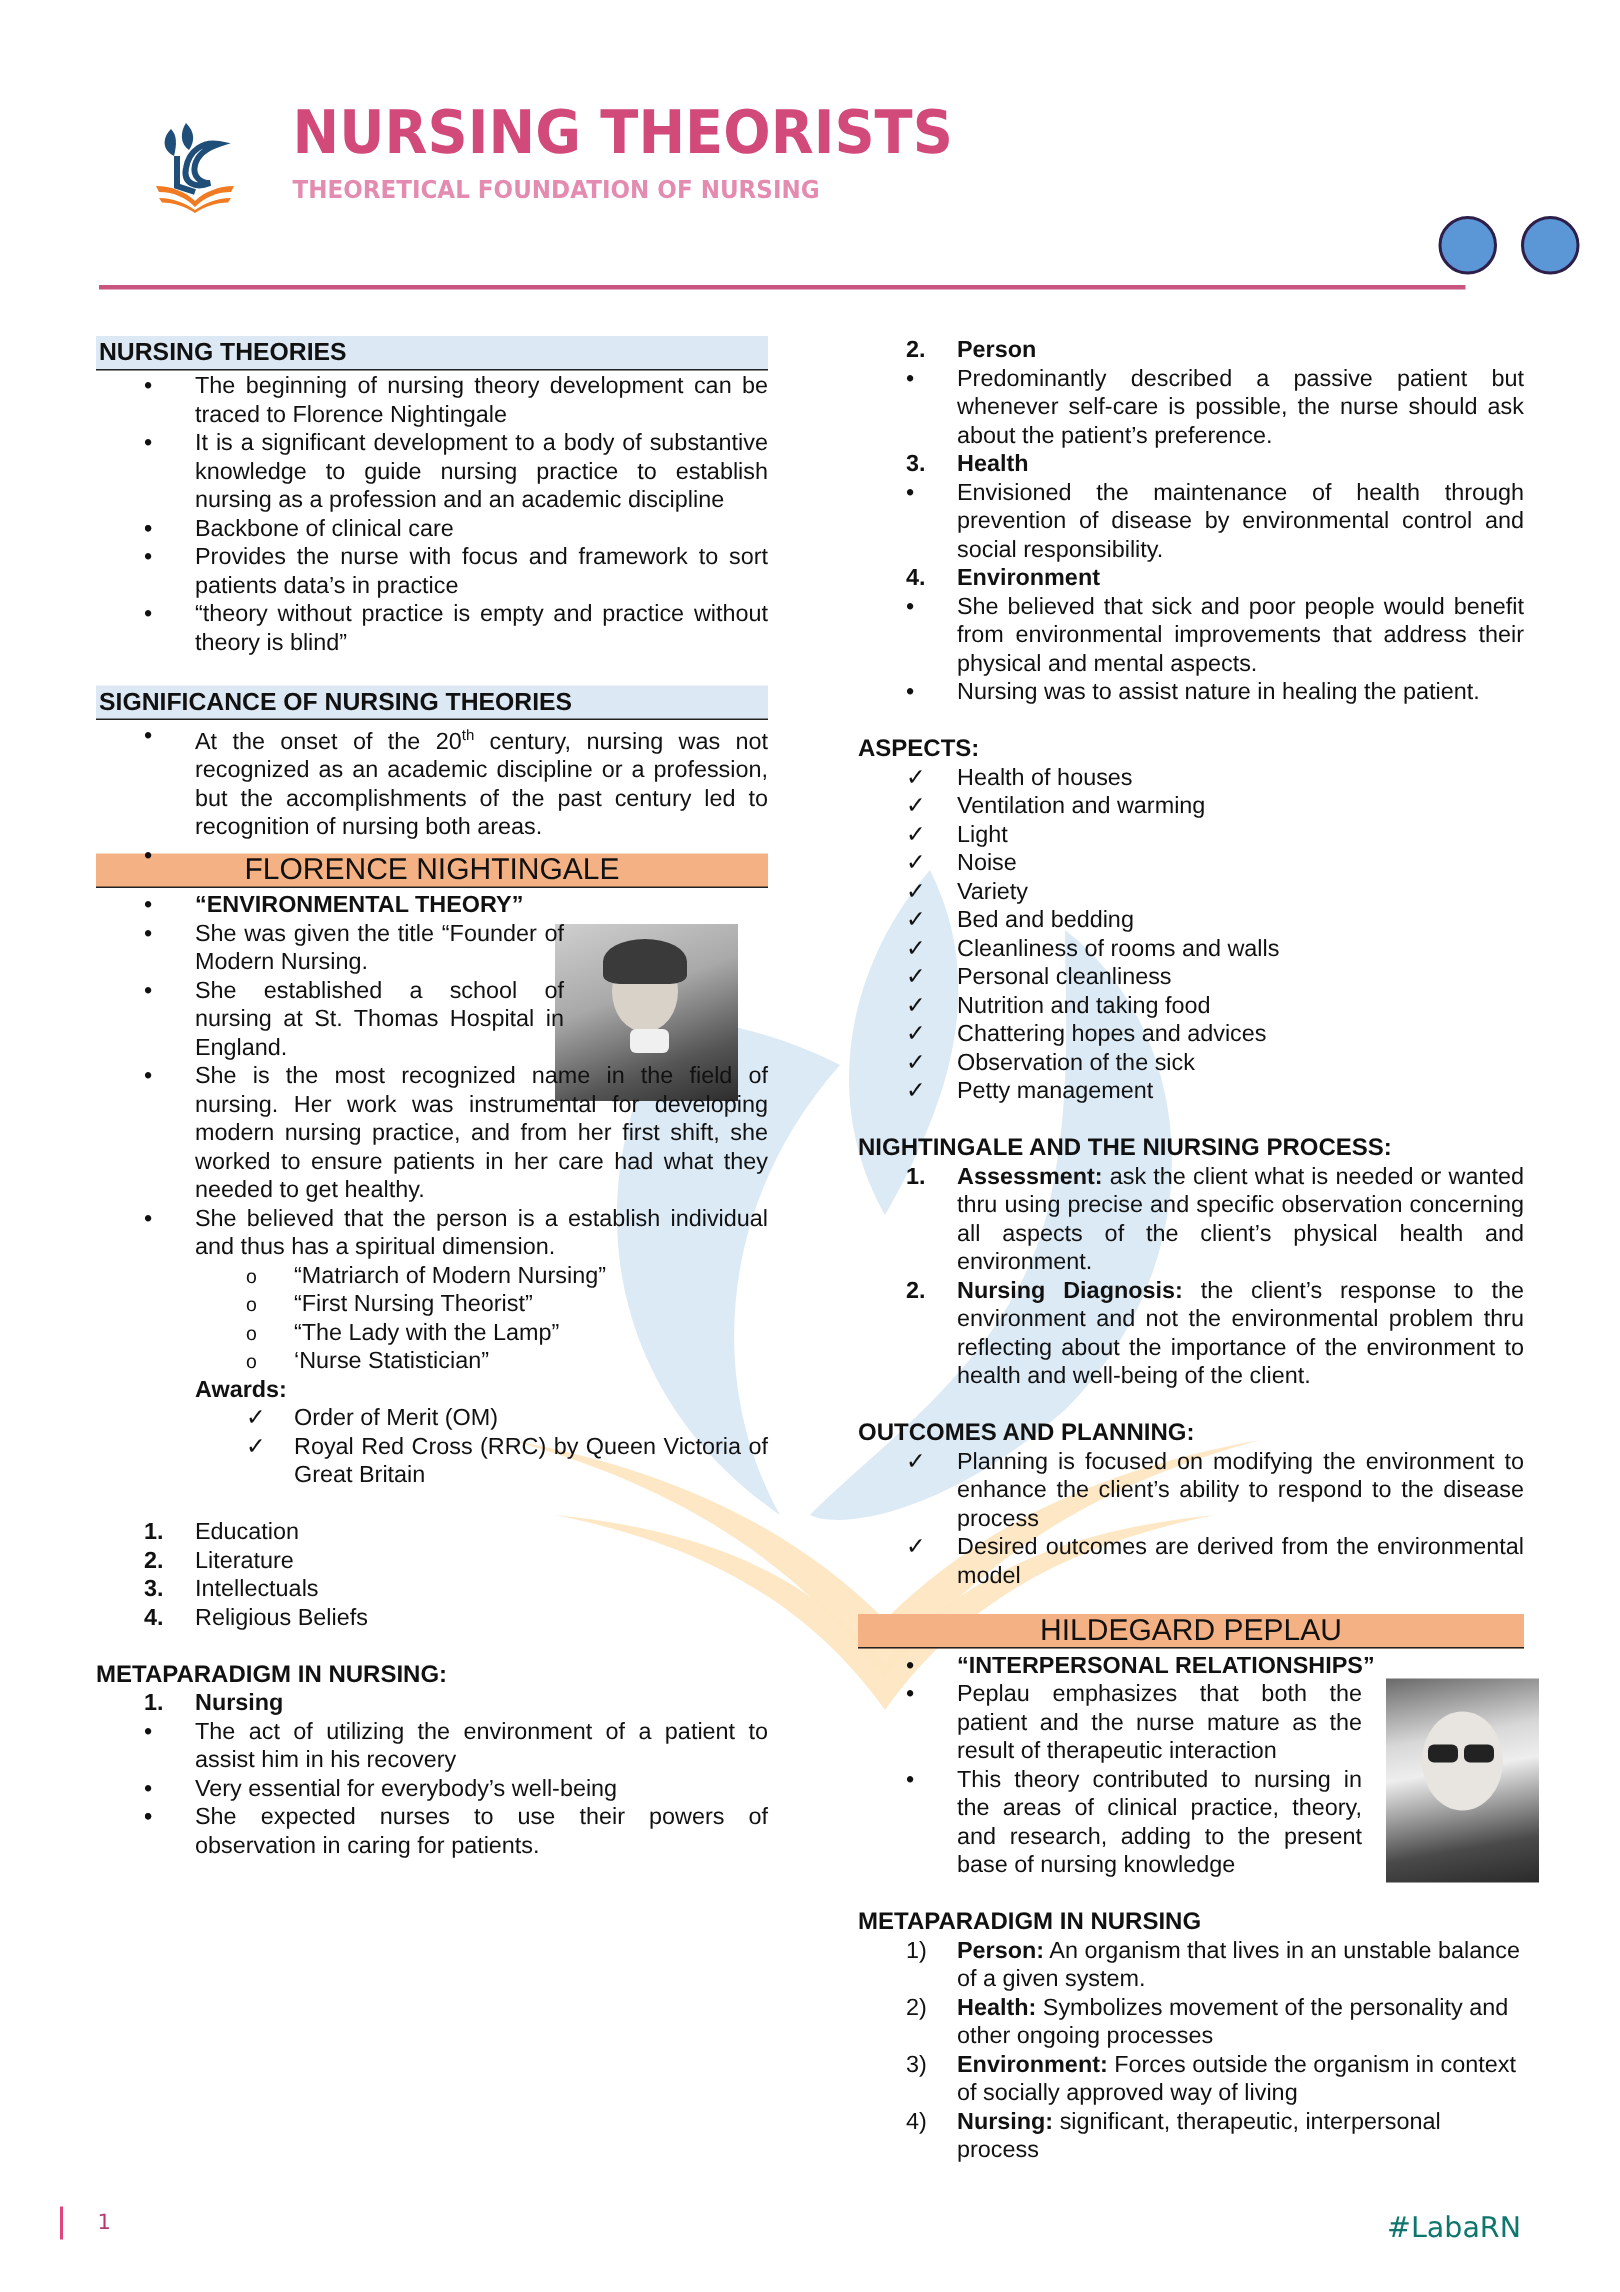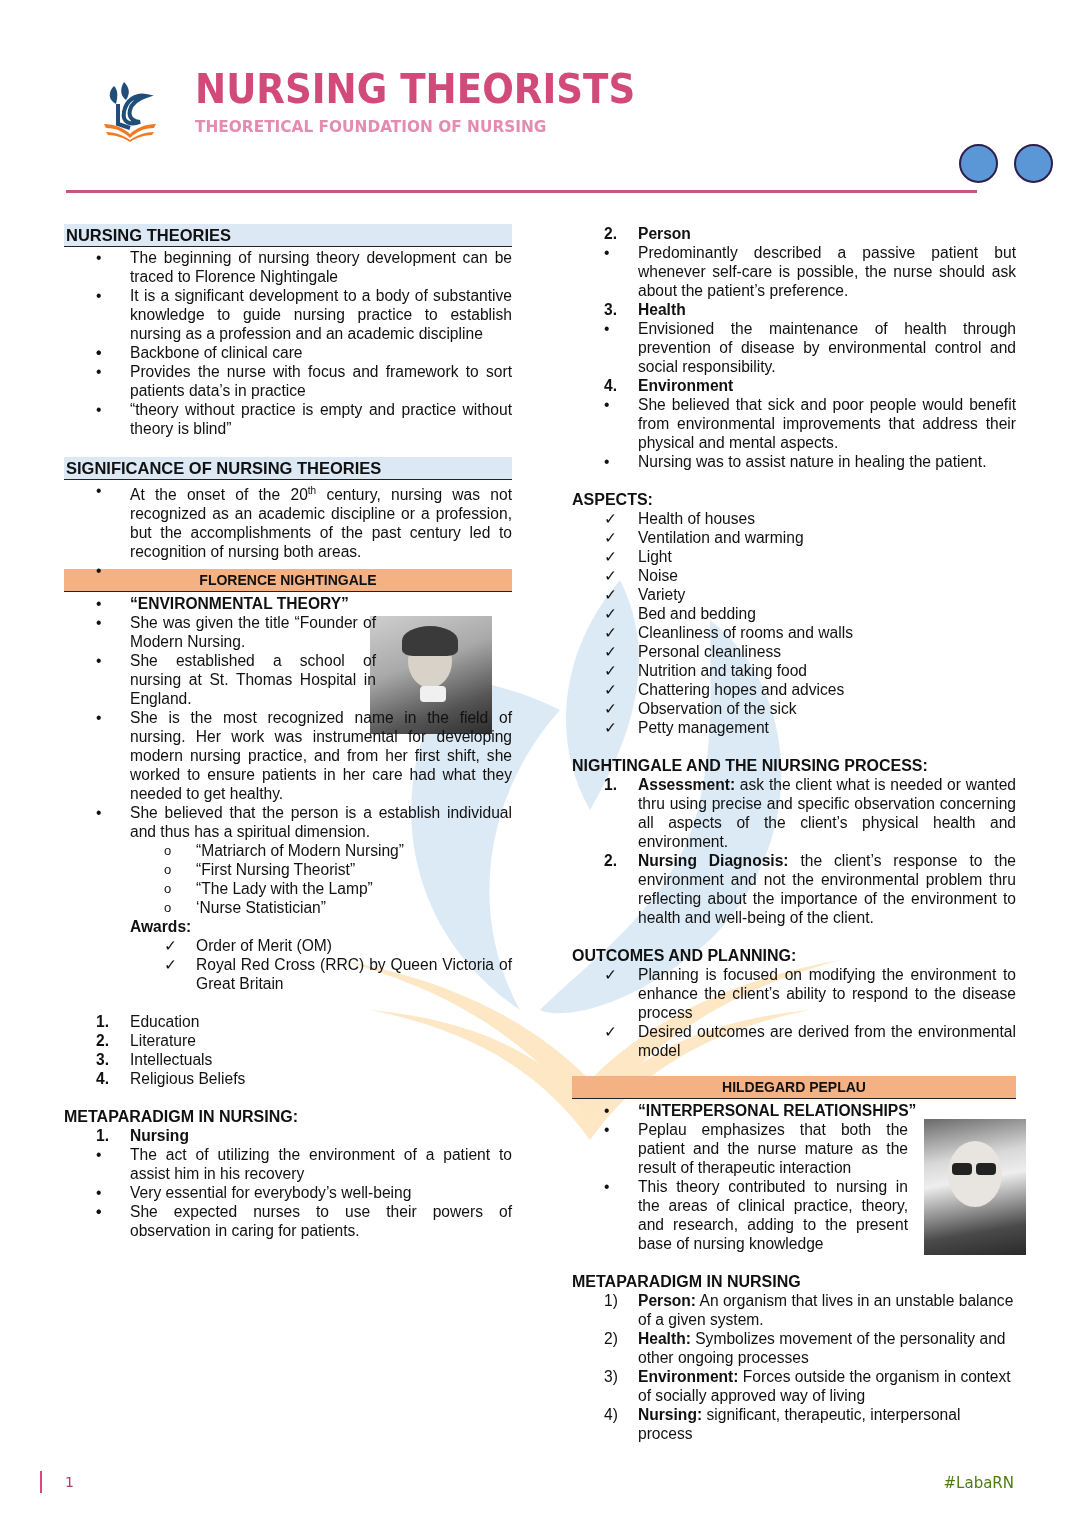--- a/index.html
+++ b/index.html
@@ -13,21 +13,21 @@
   .title { position: absolute; left: 195px; top: 66px; font-family: "DejaVu Sans", sans-serif; font-weight: bold; font-size: 40px; color: #d14a7a; letter-spacing: 0px; transform: scaleX(0.93); transform-origin: left; }
   .subtitle { position: absolute; left: 195px; top: 117px; font-family: "DejaVu Sans", sans-serif; font-weight: bold; font-size: 16.5px; color: #e38bb0; transform: scaleX(0.93); transform-origin: left; }
   .dot { position: absolute; top: 144px; width: 39px; height: 39px; border-radius: 50%; background: #5b96d6; border: 2px solid #2d1f4a; box-sizing: border-box; }
   .rule { position: absolute; left: 66px; top: 190px; width: 911px; height: 3px; background: #c8557f; }
 
   .col { position: absolute; z-index: 1; font-size: 15.6px; line-height: 19px; }
   .col.left { left: 64px; top: 224px; width: 448px; }
   .col.right { left: 572px; top: 224px; width: 444px; }
 
   .sec-head { font-weight: bold; font-size: 16.5px; padding: 2px 2px 1px 2px; border-bottom: 1.5px solid #222; background: #dce8f4; margin-bottom: 1px; }
-  .name-head { font-weight: bold; font-size: 14px; text-align: center; padding: 2px 0 1px 0; background: #f4b183; border-bottom: 1.5px solid #222; margin-bottom: 2px; }
+  .name-head { font-weight: normal; font-size: 20px; text-align: center; padding: 2px 0 1px 0; background: #f4b183; border-bottom: 1.5px solid #222; margin-bottom: 2px; }
   .plain-head { font-weight: bold; font-size: 16px; margin-top: 0; }
 
   ul.items { list-style: none; margin: 0; padding: 0; }
   ul.items li { position: relative; padding-left: 66px; text-align: justify; }
   ul.items li .mk { position: absolute; left: 32px; top: 0; }
   ul.items li.sub { padding-left: 132px; }
   ul.items li.sub .mk { left: 100px; font-size: 13px; }
   ul.items li.chk2 { padding-left: 132px; }
   ul.items li.chk2 .mk { left: 100px; }
   ul.items li.num .mk { font-weight: bold; }
@@ -39,21 +39,21 @@
 
   .with-photo { position: relative; }
   .photo { position: absolute; background: #777; overflow: hidden; }
   .photo.fn { left: 306px; top: 22px; width: 122px; height: 118px; background: linear-gradient(160deg, #cfcfcf 0%, #a9a9a9 40%, #555 75%, #2c2c2c 100%); }
   .photo.hp { left: 352px; top: 18px; width: 102px; height: 136px; background: linear-gradient(170deg, #6a6a6a 0%, #d8d8d8 30%, #eeeeee 45%, #4a4a4a 80%, #2a2a2a 100%); }
   .face { position: absolute; border-radius: 50%; }
   .narrow li { padding-right: 0; }
 
   .footer-bar { position: absolute; left: 40px; top: 1471px; width: 2px; height: 22px; background: #e0457f; }
   .footer-page { position: absolute; left: 65px; top: 1474px; font-size: 14px; color: #b23a6e; font-family: "DejaVu Sans", sans-serif; }
-  .footer-tag { position: absolute; right: 66px; top: 1474px; font-size: 15px; color: #4d7c0f; font-family: "DejaVu Sans", sans-serif; }
+  .footer-tag { position: absolute; right: 66px; top: 1474px; font-size: 19px; color: #0f766e; font-family: "DejaVu Sans", sans-serif; }
 </style>
 </head>
 <body>
 
 <svg class="watermark" viewBox="0 0 520 600">
   <path d="M120 140 C 60 230, 60 380, 190 470 C 140 380, 150 260, 230 170 C 190 150, 150 140, 120 140 Z" fill="#d6e6f3" opacity="0.85"></path>
   <path d="M290 40 C 230 110, 220 200, 260 270 C 300 200, 330 120, 290 40 Z" fill="#d6e6f3" opacity="0.85"></path>
   <path d="M380 80 C 470 150, 480 300, 380 400 C 300 470, 230 480, 210 470 C 260 420, 350 360, 370 260 C 385 190, 380 130, 380 80 Z" fill="#d6e6f3" opacity="0.85"></path>
   <path d="M10 420 C 120 450, 200 500, 260 580 C 320 500, 400 450, 510 420 C 400 440, 320 480, 260 540 C 200 480, 120 440, 10 420 Z" fill="#fde6c2" opacity="0.95"></path>
   <path d="M40 470 C 140 490, 210 530, 260 600 C 310 530, 380 490, 480 470 C 380 480, 310 510, 260 570 C 210 510, 140 480, 40 470 Z" fill="#fde6c2" opacity="0.95"></path>

